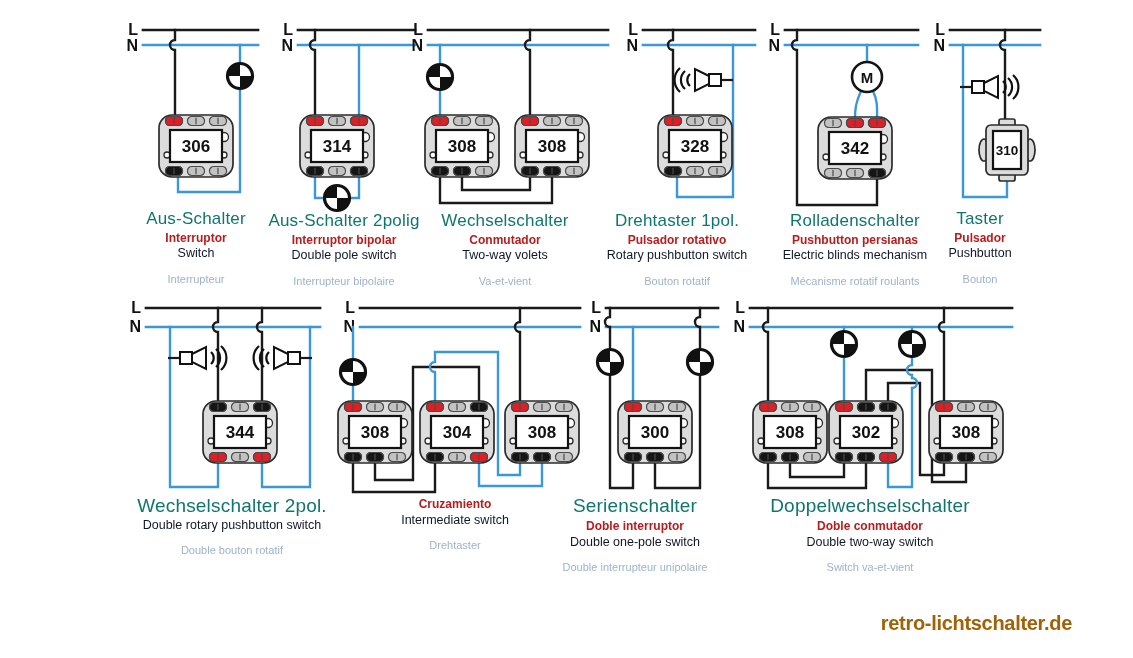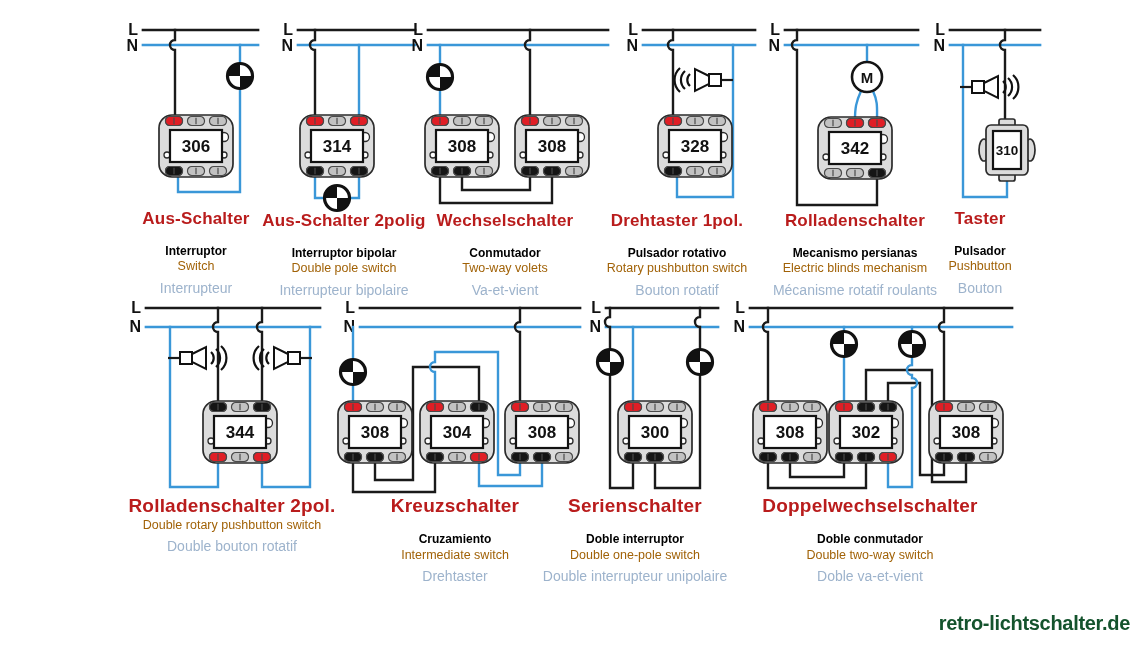--- a/index.html
+++ b/index.html
@@ -11,27 +11,27 @@
   .wu{stroke:#3a97d8;stroke-width:2.4;fill:none;stroke-linecap:square;}
   .mainln{stroke-width:2.7;}
   .devbody{fill:#dcdcdc;stroke:#2b2b2b;stroke-width:1.7;}
   .hole{fill:#ffffff;stroke:#2b2b2b;stroke-width:1.3;}
   .devplate{fill:#ffffff;stroke:#121212;stroke-width:2.2;}
   .ln{font-size:16px;font-weight:bold;fill:#111;text-anchor:end;}
   .num{font-size:17px;font-weight:bold;fill:#111;text-anchor:middle;}
   .numS{font-size:13.5px;font-weight:bold;fill:#111;text-anchor:middle;}
   .mnum{font-size:15px;font-weight:bold;fill:#111;text-anchor:middle;}
   .cap{position:absolute;text-align:center;line-height:1.15;}
-  .cap .t1{font-size:17px;color:#b91c1c;letter-spacing:.2px;font-weight:bold;}
+  .cap .t1{font-size:17px;color:#0f766e;letter-spacing:.2px;}
   .cap.r2 .t1{font-size:19px;}
-  .cap .t2{font-size:12px;font-weight:bold;color:#000000;margin-top:16px;}
-  .cap .t3{font-size:12.5px;color:#a16207;margin-top:1px;}
-  .cap .t4{font-size:14px;color:#9db3cc;margin-top:6px;}
-  #logo{position:absolute;left:900px;top:612px;width:230px;text-align:right;
-        font-size:20px;font-weight:bold;color:#14532d;letter-spacing:-0.3px;}
+  .cap .t2{font-size:12px;font-weight:bold;color:#b91c1c;margin-top:3px;}
+  .cap .t3{font-size:12.5px;color:#0f172a;margin-top:1px;}
+  .cap .t4{font-size:11px;color:#9db3cc;margin-top:12px;}
+  #logo{position:absolute;left:842px;top:612px;width:230px;text-align:right;
+        font-size:20px;font-weight:bold;color:#a16207;letter-spacing:-0.3px;}
 </style>
 </head>
 <body>
 
 <div id="stage">
 
 <svg width="1133" height="658" viewBox="0 0 1133 658">
   <defs>
     <g id="term">
       <rect x="-8.5" y="-4.5" width="17" height="9" rx="4.2" fill="currentColor" stroke="#4a4a4a" stroke-width="1.2"></rect>
@@ -295,50 +295,49 @@
   <div class="t4">Va-et-vient</div>
 </div>
 <div class="cap r1" style="left:572px;top:211px;width:210px">
   <div class="t1">Drehtaster 1pol.</div>
   <div class="t2">Pulsador rotativo</div>
   <div class="t3">Rotary pushbutton switch</div>
   <div class="t4">Bouton rotatif</div>
 </div>
 <div class="cap r1" style="left:745px;top:211px;width:220px">
   <div class="t1">Rolladenschalter</div>
-  <div class="t2">Mecanismo persianas</div>
+  <div class="t2">Pushbutton persianas</div>
   <div class="t3">Electric blinds mechanism</div>
   <div class="t4">Mécanisme rotatif roulants</div>
 </div>
 <div class="cap r1" style="left:905px;top:209px;width:150px">
   <div class="t1">Taster</div>
   <div class="t2">Pulsador</div>
   <div class="t3">Pushbutton</div>
   <div class="t4">Bouton</div>
 </div>
 
 <div class="cap r2" style="left:112px;top:495px;width:240px">
-  <div class="t1">Rolladenschalter 2pol.</div>
+  <div class="t1">Wechselschalter 2pol.</div>
   <div class="t3">Double rotary pushbutton switch</div>
   <div class="t4">Double bouton rotatif</div>
 </div>
 <div class="cap r2" style="left:355px;top:495px;width:200px">
-  <div class="t1">Kreuzschalter</div>
   <div class="t2">Cruzamiento</div>
   <div class="t3">Intermediate switch</div>
   <div class="t4">Drehtaster</div>
 </div>
 <div class="cap r2" style="left:515px;top:495px;width:240px">
   <div class="t1">Serienschalter</div>
   <div class="t2">Doble interruptor</div>
   <div class="t3">Double one-pole switch</div>
   <div class="t4">Double interrupteur unipolaire</div>
 </div>
 <div class="cap r2" style="left:750px;top:495px;width:240px">
   <div class="t1">Doppelwechselschalter</div>
   <div class="t2">Doble conmutador</div>
   <div class="t3">Double two-way switch</div>
-  <div class="t4">Doble va-et-vient</div>
+  <div class="t4">Switch va-et-vient</div>
 </div>
 
 <div id="logo">retro-lichtschalter.de</div>
 
 </div>
 
 </body></html>

